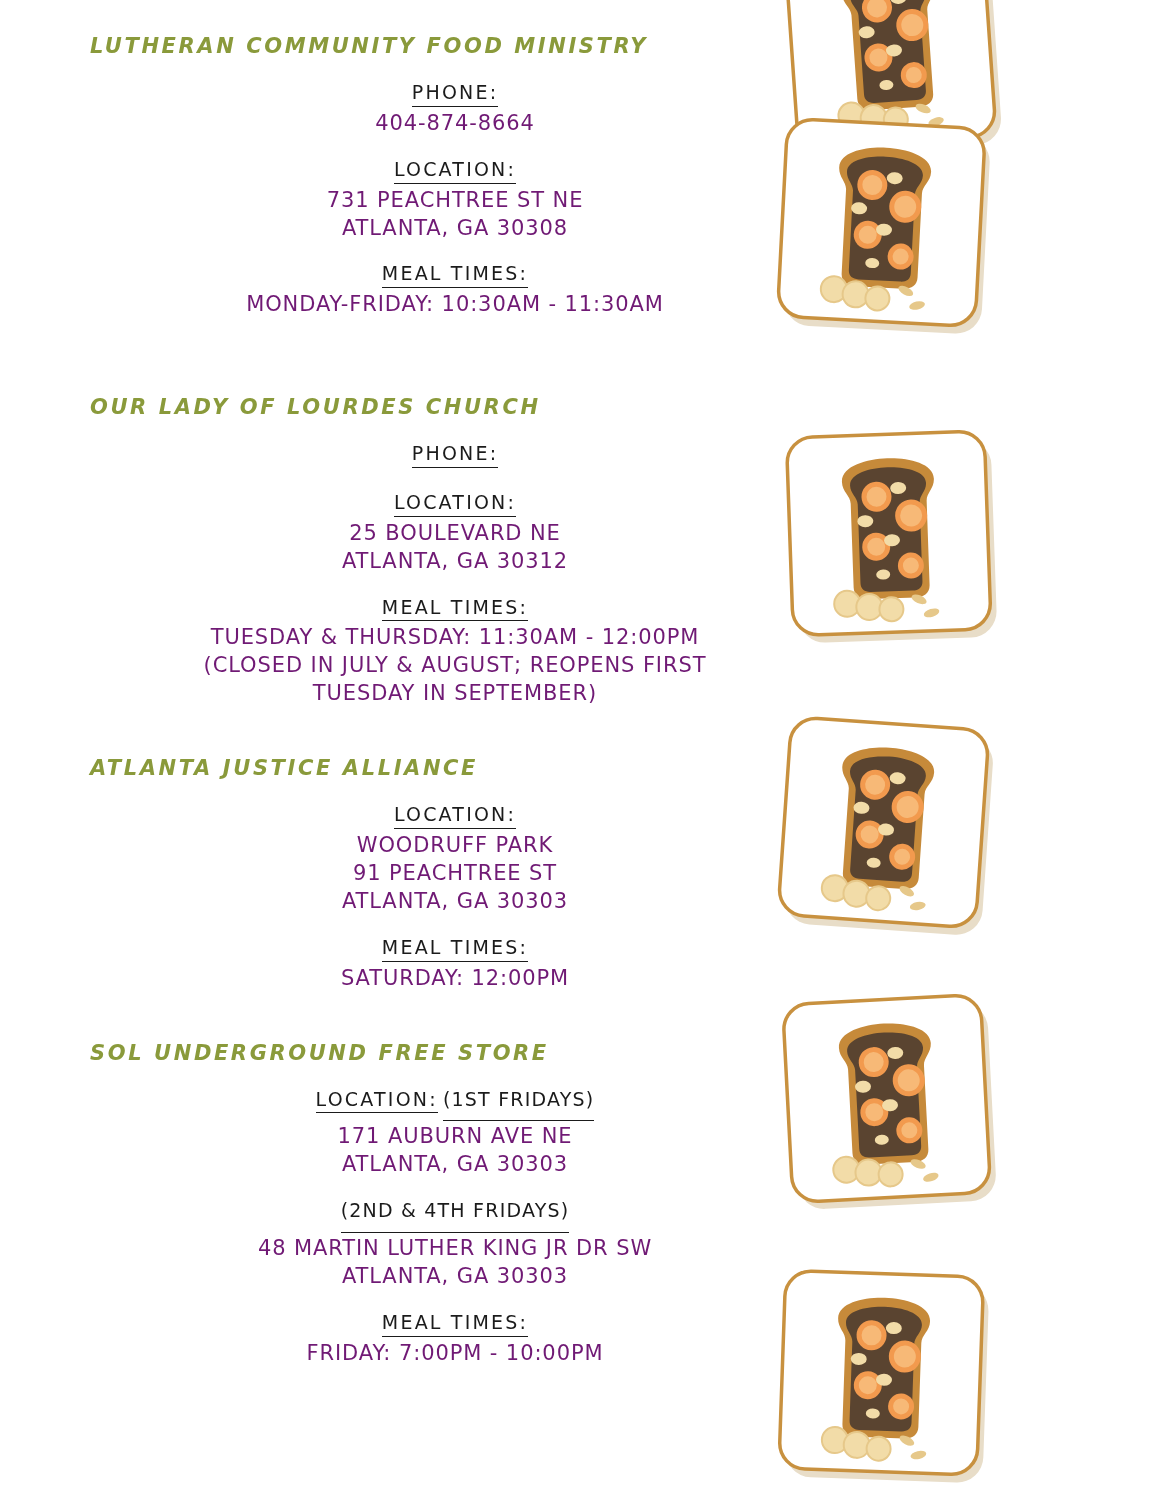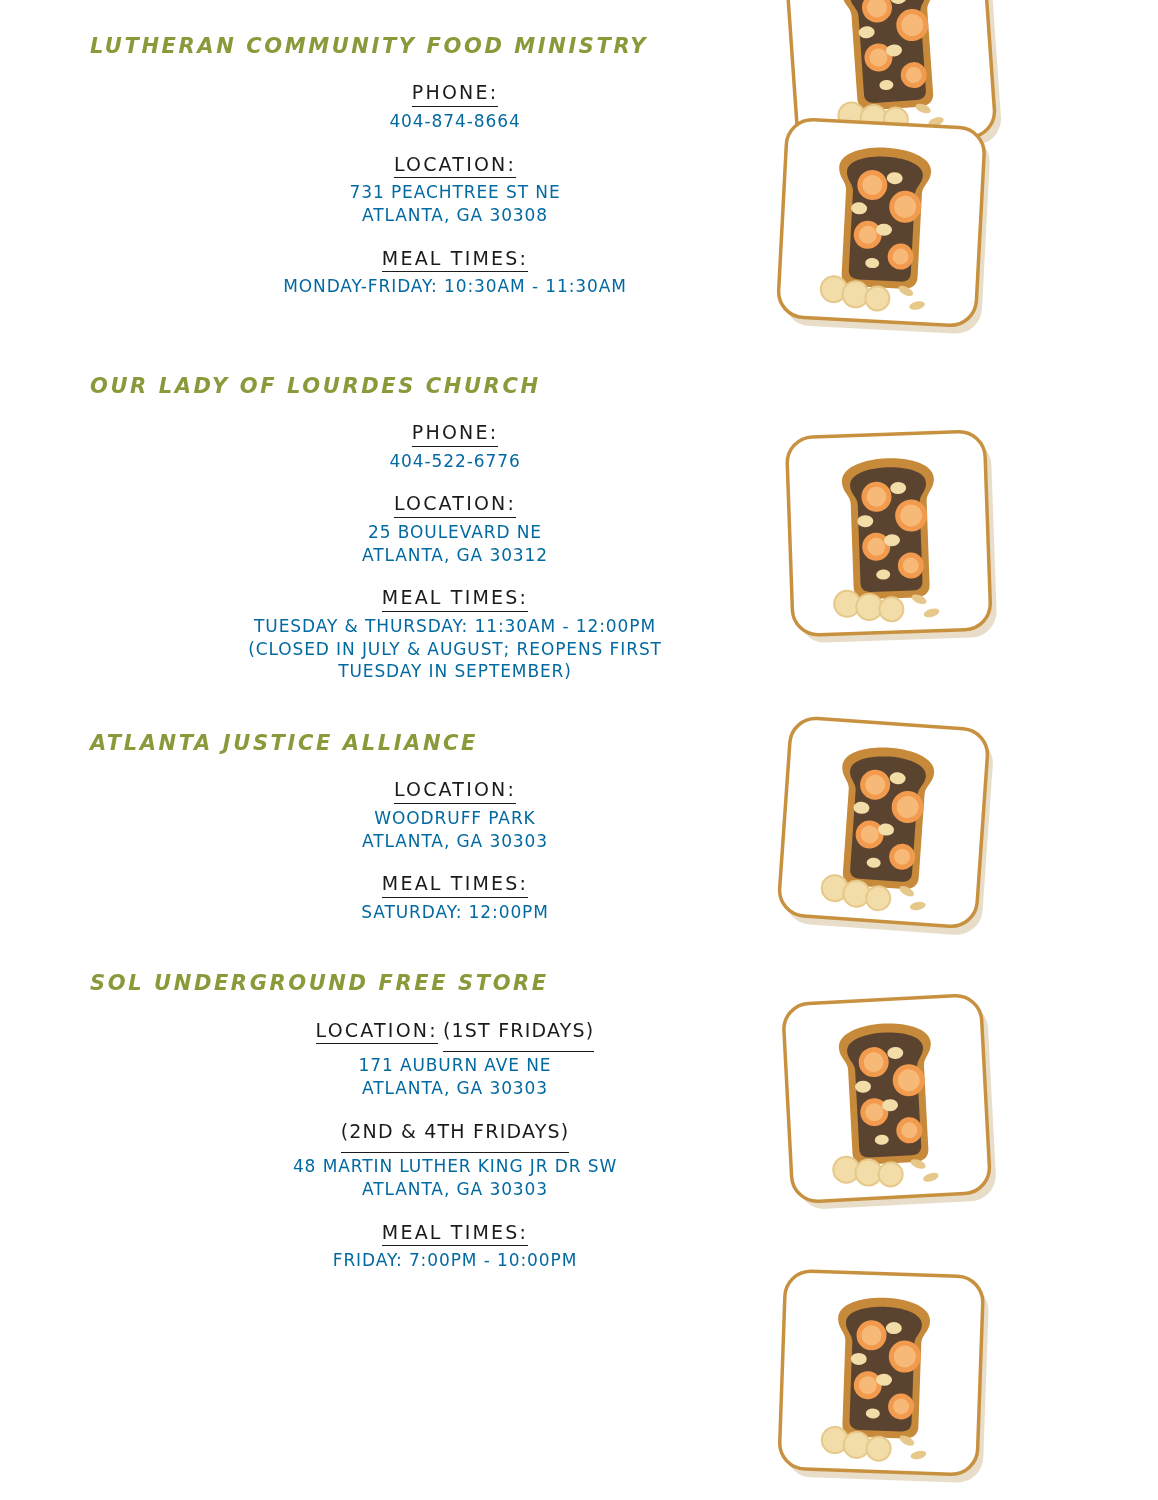--- a/index.html
+++ b/index.html
@@ -67,22 +67,22 @@
     font-size: 19px;
     letter-spacing: 2.2px;
     text-transform: uppercase;
     border-bottom: 1.5px solid #1b1b1b;
     padding-bottom: 1px;
     margin-bottom: 3px;
     line-height: 1.25;
   }
 
   .field-lines {
-    color: #0369a1;
-    font-size: 17px;
+    color: #701a75;
+    font-size: 21px;
     letter-spacing: 0.9px;
     text-transform: uppercase;
     line-height: 1.33;
   }
   .field-lines div { white-space: pre; }
 
   .sub-label {
     display: inline-block;
     color: #1b1b1b;
     font-size: 19px;
@@ -137,23 +137,20 @@
       </div>
     </div>
 
     <div class="gap-lg"></div>
 
     <div class="org">
       <div class="org-title">Our Lady of Lourdes Church</div>
 
       <div class="field">
         <div class="field-label">Phone:</div>
-        <div class="field-lines">
-          <div>404-522-6776</div>
-        </div>
       </div>
 
       <div class="field">
         <div class="field-label">Location:</div>
         <div class="field-lines">
           <div>25 Boulevard NE</div>
           <div>Atlanta, GA 30312</div>
         </div>
       </div>
 
@@ -167,20 +164,21 @@
       </div>
     </div>
 
     <div class="org">
       <div class="org-title">Atlanta Justice Alliance</div>
 
       <div class="field">
         <div class="field-label">Location:</div>
         <div class="field-lines">
           <div>Woodruff Park</div>
+          <div>91 Peachtree St</div>
           <div>Atlanta, GA 30303</div>
         </div>
       </div>
 
       <div class="field">
         <div class="field-label">Meal Times:</div>
         <div class="field-lines">
           <div>Saturday: 12:00PM</div>
         </div>
       </div>

